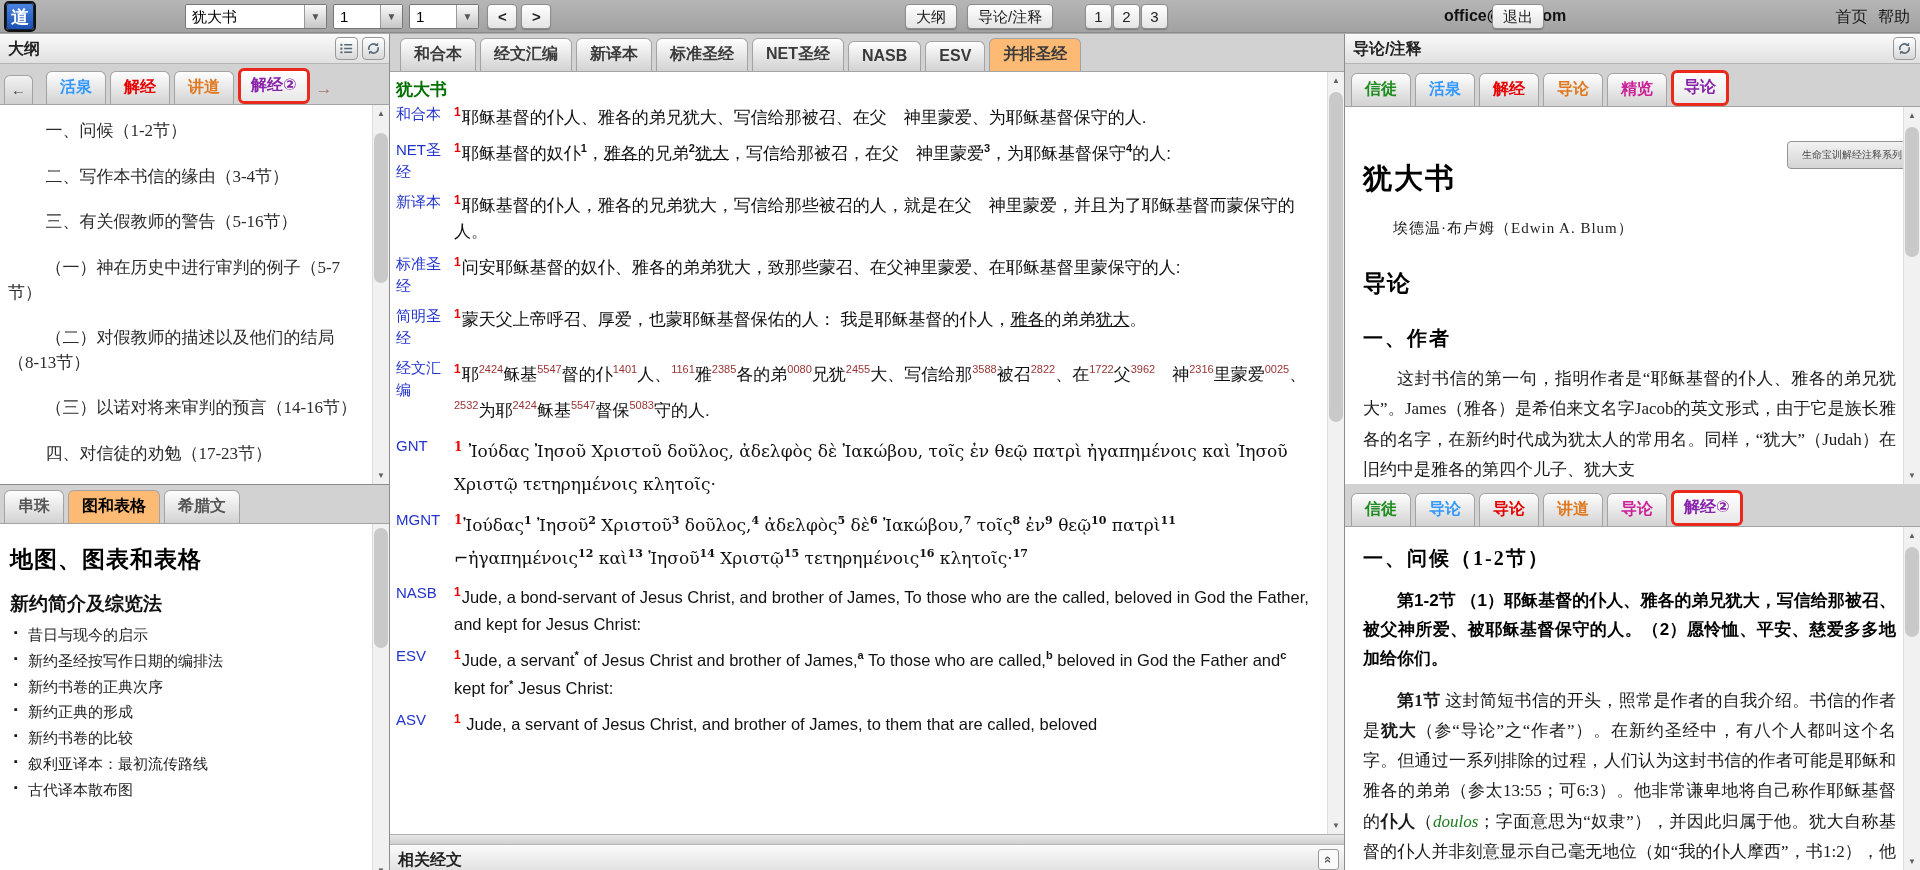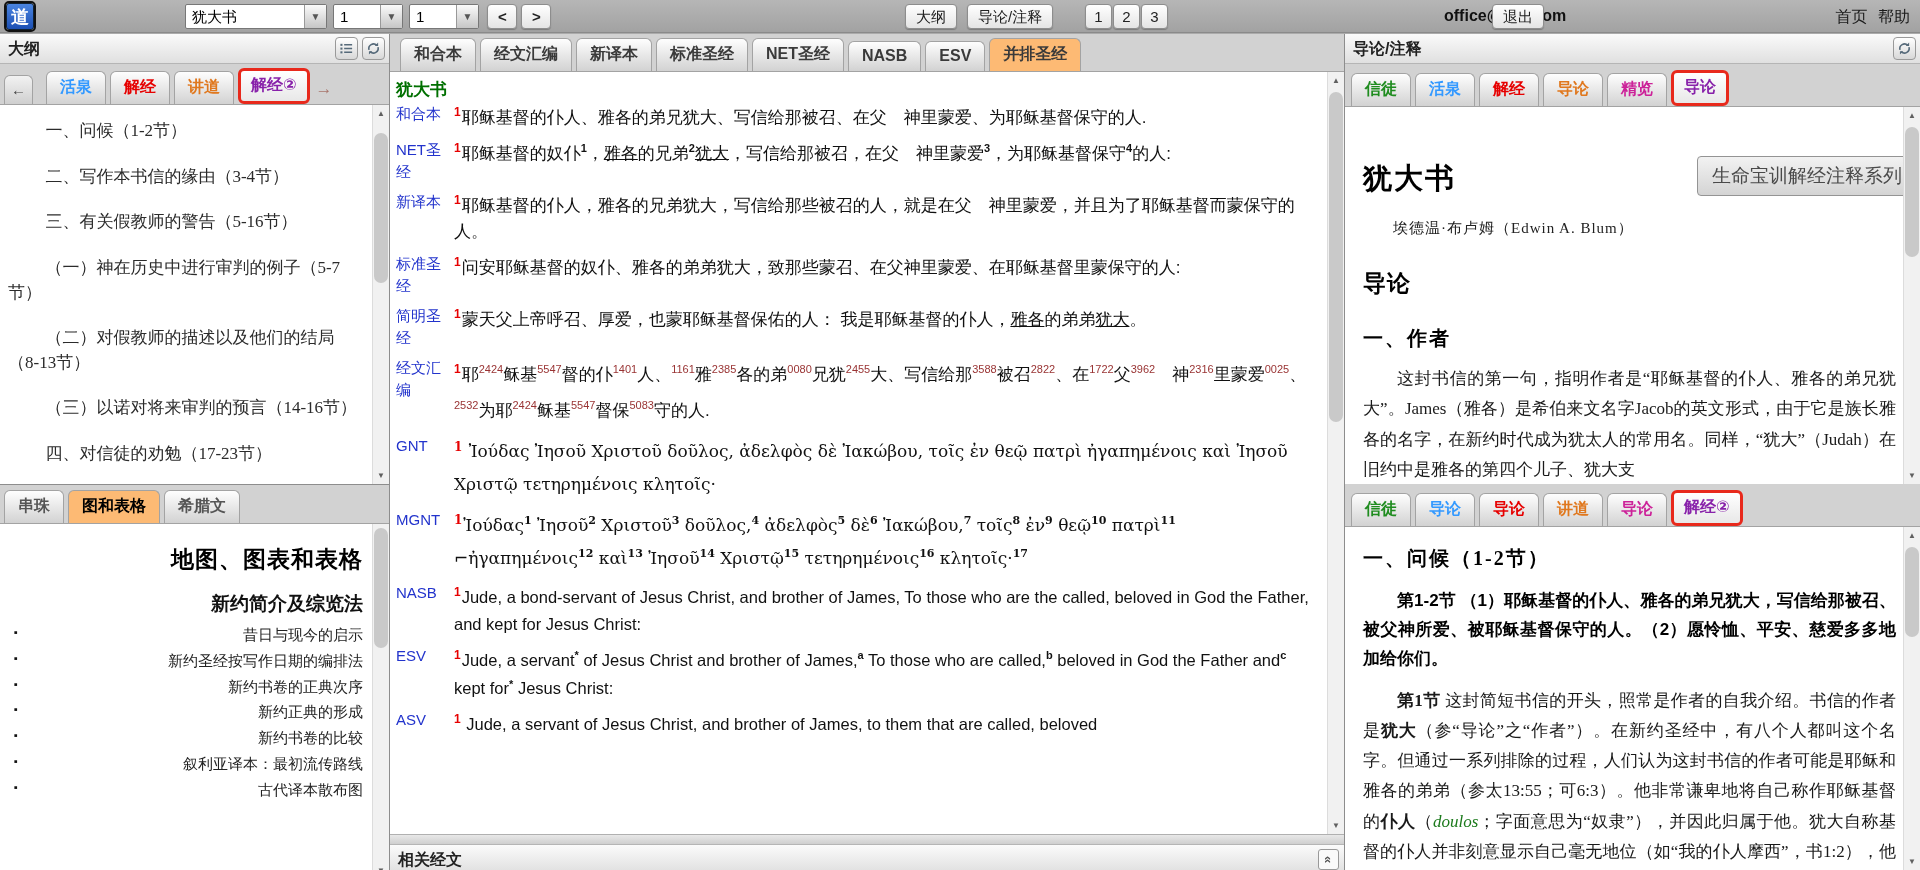--- a/index.html
+++ b/index.html
@@ -55,21 +55,21 @@
   .sb-ar.up { top:0; } .sb-ar.dn { bottom:0; }
   .sb-ar.up::before { content:"▲"; } .sb-ar.dn::before { content:"▼"; }
   .sb-th { position:absolute; left:1px; width:14px; background:#c9c9c9; border-radius:7px; }
   .outline-wrap { position:relative; height:380px; background:#fff; border-top:1px solid #a3a3a3; overflow:hidden; }
   .outline { padding:14px 26px 0 8px; }
   .o-item { font-family:"Liberation Serif","DejaVu Serif",serif; font-size:17px; color:#2b2b2b; text-indent:2.2em; margin-bottom:21px; line-height:1.45; }
   .lb-tabs { border-top:1px solid #8d8d8d; background:#d2d2d2; padding-top:5px; }
   .lb-tabs .tab { font-size:16px; color:#555; }
   .lb-tabs .tab.active-white { color:#000; }
   .charts-wrap { position:relative; height:356px; background:#fff; border-top:1px solid #a3a3a3; overflow:hidden; }
-  .charts { padding:6px 26px 0 10px;text-align:right; }
+  .charts { padding:6px 26px 0 10px; }
   .charts h1 { font-size:23px; color:#000; margin-top:14px; letter-spacing:1px; }
   .charts h2 { font-family:"Liberation Serif","DejaVu Serif",serif; font-size:19px; margin-top:16px; color:#111; }
   .charts .series { font-weight:bold; font-size:16px; color:#c3158c; margin-top:12px; font-family:"Liberation Serif","DejaVu Serif",serif; }
   .charts ul { list-style:none; margin-top:6px; }
   .charts li { font-family:"Liberation Serif","DejaVu Serif",serif; font-size:15px; color:#222; line-height:1.72; padding-left:18px; position:relative; }
   .charts li::before { content:"▪"; position:absolute; left:4px; font-size:11px; color:#111; }
 
   
   .mid-tabs { background:#d2d2d2; padding:4px 4px 0 10px; }
   .mid-tabs .tab { color:#3a3a3a; }
@@ -90,21 +90,21 @@
   .splitter { height:10px; background:linear-gradient(#e8e8e8,#cfcfcf); border-top:1px solid #b0b0b0; text-align:center; }
   .splitter::before { content:"▲"; font-size:7px; color:#555; line-height:9px; }
   .footbar { height:30px; background:linear-gradient(#fbfbfb,#dedede); border-top:1px solid #b5b5b5; font-weight:bold; font-size:16px; color:#222; padding:5px 8px; position:relative; }
   .chev2 { position:absolute; right:5px; top:4px; width:21px; height:21px; border:1px solid #999; border-radius:3px; background:#fafafa; text-align:center; }
   .chev2::before { content:"«"; display:inline-block; transform:rotate(90deg); font-size:13px; color:#555; line-height:19px; }
 
   
   .r-tabs { background:#d2d2d2; padding:6px 4px 0 6px; }
   .rc1 { position:relative; height:378px; background:#fff; border-top:1px solid #a3a3a3; overflow:hidden; }
   .rc1-inner { padding:0 24px 0 18px; }
-  .badge { position:absolute; right:3px; top:49px; background:linear-gradient(#f2f2f2,#d4d4d4); border:1px solid #949494; border-radius:4px; font-size:19px; color:#4a4a4a; padding:6px 14px; }
+  .badge { position:absolute; right:3px; top:34px; background:linear-gradient(#f2f2f2,#d4d4d4); border:1px solid #949494; border-radius:4px; font-size:10px; color:#4a4a4a; padding:6px 14px; }
   .r-title { font-size:29px; font-weight:bold; color:#000; margin-top:52px; letter-spacing:2px; }
   .r-author { font-family:"Liberation Serif","DejaVu Serif",serif; font-size:15px; color:#222; margin-top:20px; text-indent:2em; letter-spacing:1px; }
   .r-h2 { font-size:23px; font-weight:bold; margin-top:30px; letter-spacing:1px; }
   .r-h3 { font-family:"Liberation Serif","DejaVu Serif",serif; font-size:20px; font-weight:bold; margin-top:26px; letter-spacing:2px; }
   .r-p { font-family:"Liberation Serif","DejaVu Serif",serif; font-size:17px; color:#1a1a1a; line-height:1.78; text-indent:2em; text-align:justify; margin-top:12px; }
   .rc2 { position:relative; height:344px; background:#fff; border-top:1px solid #a3a3a3; overflow:hidden; }
   .rc2-inner { padding:0 24px 0 18px; }
   .rc2 .r-h3 { margin-top:18px; }
   .p-bold { font-size:17px; font-weight:bold; color:#000; line-height:1.72; text-indent:2em; text-align:justify; margin-top:14px; }
   .b { font-weight:bold; }

